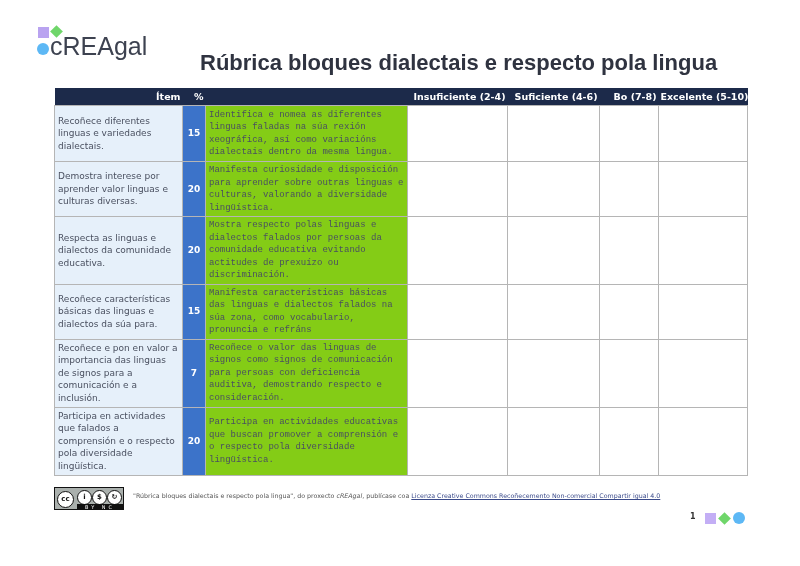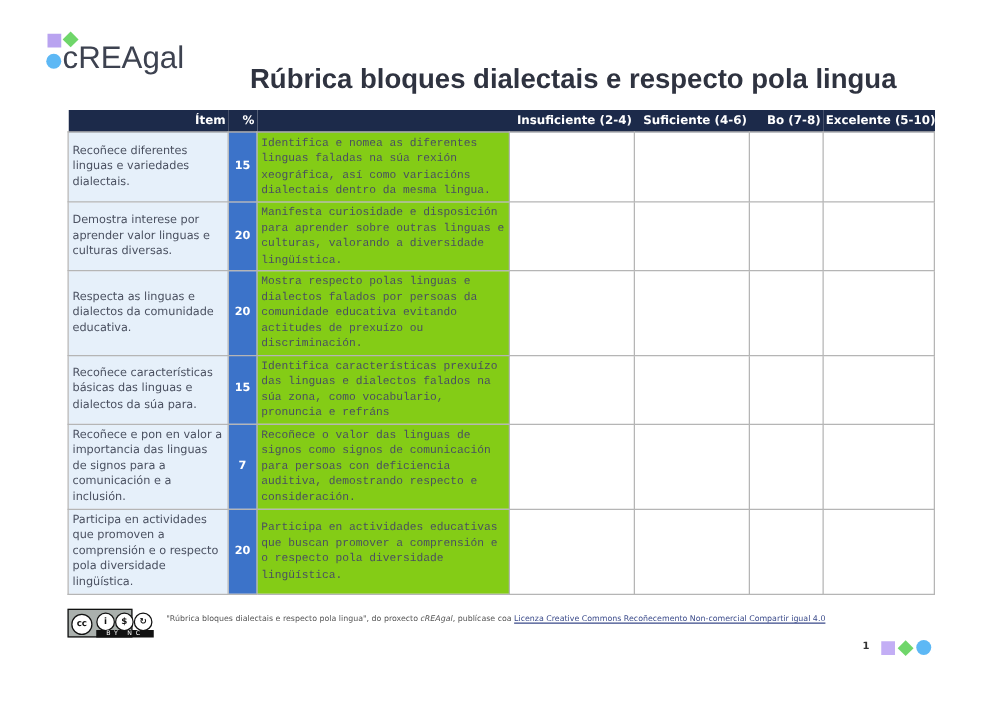--- a/index.html
+++ b/index.html
@@ -10,21 +10,21 @@
     .logo .circ { position:absolute; left:1px; top:16px; width:12px; height:12px; border-radius:50%; background:#5db8f5; }
     .logo .txt { position:absolute; left:14px; top:5px; font-family:"Liberation Sans", sans-serif; font-size:25px; color:#3d4250; letter-spacing:0px; }
     .title { position:absolute; left:200px; top:50px; font-family:"Liberation Sans", sans-serif; font-weight:bold; font-size:22px; color:#2f3340; }
     table.rubric { position:absolute; left:54px; top:88px; width:693px; border-collapse:collapse; table-layout:fixed; }
     table.rubric th { background:#1c2a4a; color:#ffffff; font-family:"DejaVu Sans", sans-serif; font-weight:bold; font-size:9.5px; height:17px; padding:0 2px; text-align:right; white-space:nowrap; }
     table.rubric td { border:1px solid #b5b5b5; font-size:9px; line-height:12.5px; vertical-align:middle; padding:2px 3px; }
     td.item { background:#e6f0fa; color:#4a5060; }
     td.pct { background:#3c73c9; color:#ffffff; font-weight:bold; text-align:center; font-size:9.5px; border-top:1px solid #3c73c9; border-bottom:1px solid #3c73c9; }
     td.desc { background:#84cc16; color:#4a5060;font-family:Liberation Mono, monospace; }
     td.empty { background:#ffffff; }
-    .footer-cc { position:absolute; left:54px; top:487px; width:52px; height:23px; background:#aab0ad; border:1px solid #111; box-sizing:border-box; }
+    .footer-cc { position:absolute; left:54px; top:487px; width:70px; height:23px; background:#aab0ad; border:1px solid #111; box-sizing:border-box; }
     .cc-circle { position:absolute; top:2px; width:13px; height:13px; border:1.5px solid #111; border-radius:50%; background:#fff; font-size:7px; font-weight:bold; text-align:center; line-height:13px; color:#111; }
     .cc-bar { position:absolute; left:22px; top:16px; width:46px; height:6px; background:#111; color:#fff; font-size:5px; line-height:6px; letter-spacing:3px; text-align:center; }
     .footer-text { position:absolute; left:133px; top:492px; font-size:6.3px; color:#555; white-space:nowrap; }
     .footer-text a { color:#3a4a8a; text-decoration:underline; }
     .page-num { position:absolute; left:690px; top:512px; font-size:8px; font-weight:bold; color:#333; }
     .fsq { position:absolute; left:705px; top:513px; width:11px; height:11px; background:#c3aef5; }
     .fdia { position:absolute; left:720px; top:514px; width:9px; height:9px; background:#6fd66a; transform:rotate(45deg); }
     .fcirc { position:absolute; left:733px; top:512px; width:12px; height:12px; border-radius:50%; background:#5db8f5; }
   </style>
 </head>
@@ -84,37 +84,37 @@
       <td class="pct">20</td>
       <td class="desc">Mostra respecto polas linguas e dialectos falados por persoas da comunidade educativa evitando actitudes de prexuízo ou discriminación.</td>
       <td class="empty"></td>
       <td class="empty"></td>
       <td class="empty"></td>
       <td class="empty"></td>
     </tr>
     <tr style="height:43px">
       <td class="item">Recoñece características básicas das linguas e dialectos da súa para.</td>
       <td class="pct">15</td>
-      <td class="desc">Identifica características prexuízo das linguas e dialectos falados na súa zona, como vocabulario, pronuncia e refráns</td>
+      <td class="desc">Manifesta características básicas das linguas e dialectos falados na súa zona, como vocabulario, pronuncia e refráns</td>
       <td class="empty"></td>
       <td class="empty"></td>
       <td class="empty"></td>
       <td class="empty"></td>
     </tr>
     <tr style="height:68px">
       <td class="item">Recoñece e pon en valor a importancia das linguas de signos para a comunicación e a inclusión.</td>
       <td class="pct">7</td>
       <td class="desc">Recoñece o valor das linguas de signos como signos de comunicación para persoas con deficiencia auditiva, demostrando respecto e consideración.</td>
       <td class="empty"></td>
       <td class="empty"></td>
       <td class="empty"></td>
       <td class="empty"></td>
     </tr>
     <tr style="height:68px">
-      <td class="item">Participa en actividades que promoven a comprensión e o respecto pola diversidade lingüística.</td>
+      <td class="item">Participa en actividades que falados a comprensión e o respecto pola diversidade lingüística.</td>
       <td class="pct">20</td>
       <td class="desc">Participa en actividades educativas que buscan promover a comprensión e o respecto pola diversidade lingüística.</td>
       <td class="empty"></td>
       <td class="empty"></td>
       <td class="empty"></td>
       <td class="empty"></td>
     </tr>
   </tbody>
 </table>
 

